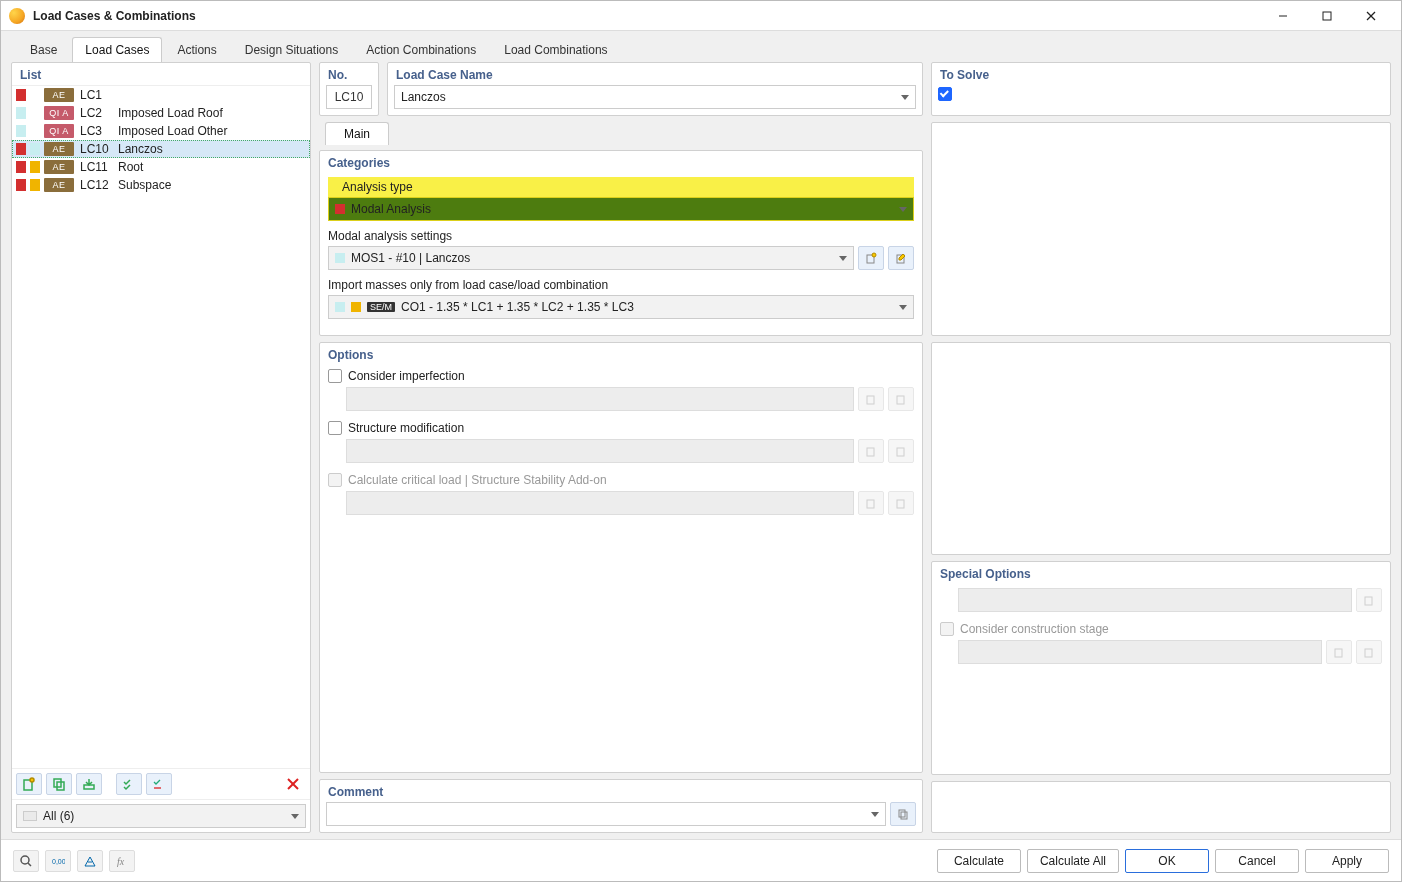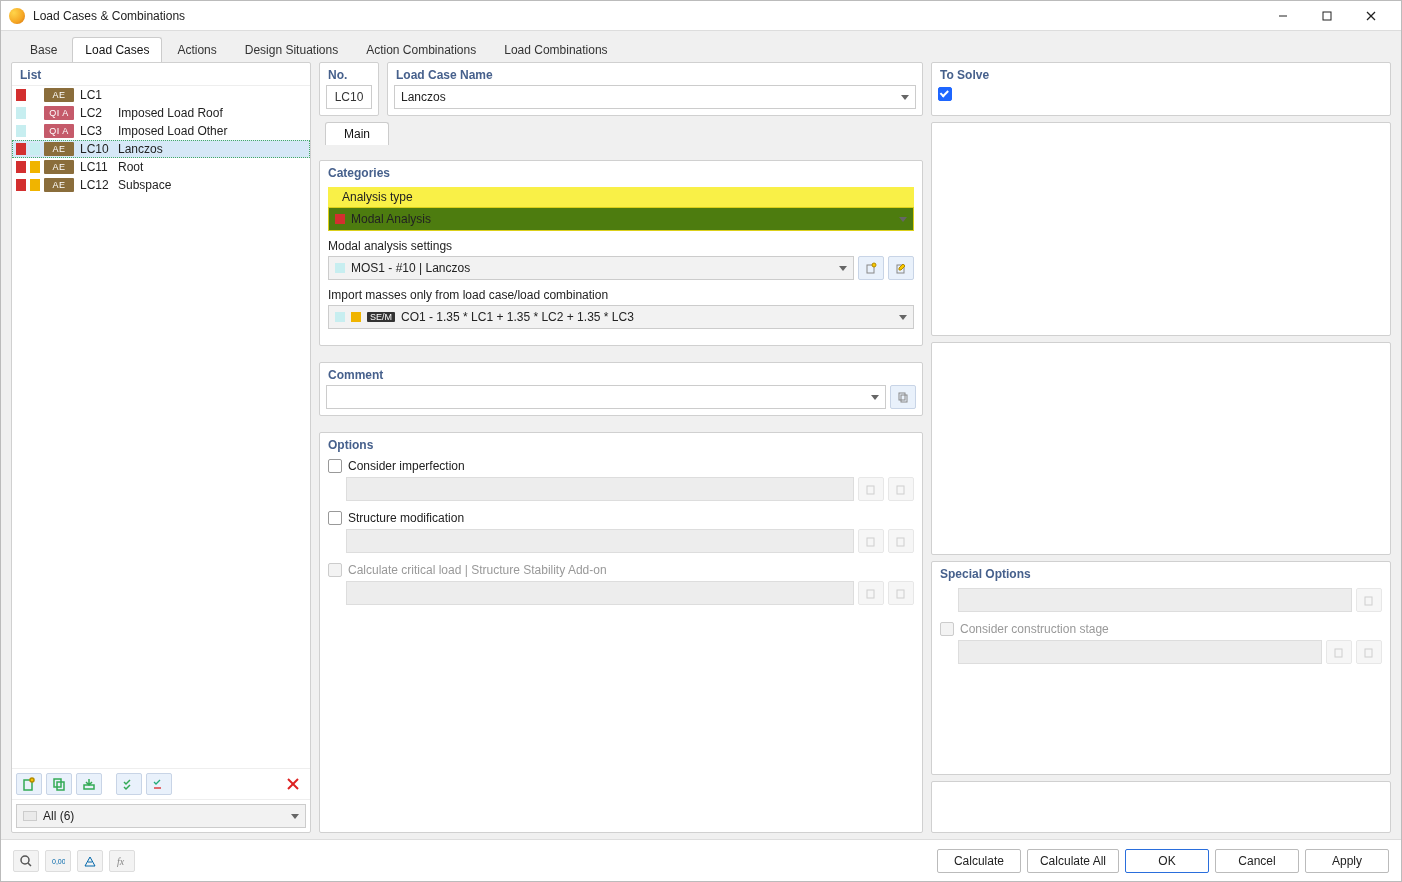--- a/index.html
+++ b/index.html
@@ -27,21 +27,21 @@
     align-items: center;
     padding: 0 8px;
     border-bottom: 1px solid #ddd;
   }
   .titlebar .app-icon {
     width: 16px; height: 16px;
     border-radius: 50%;
     background: radial-gradient(circle at 30% 30%, #ffd54a, #f5a623 60%, #d06a10);
     margin-right: 8px;
   }
-  .titlebar .title { flex: 0 0 auto; font-size: 12px; color:#222;}
+  .titlebar .title { flex: 0 0 auto; font-size: 12px; color:#222;font-weight:bold;}
   .titlebar .spacer { flex: 1; }
   .titlebar .win-btn {
     width: 44px; height: 28px;
     display: flex; align-items: center; justify-content: center;
     font-size: 12px; color:#222;
     cursor: pointer;
   }
   .titlebar .win-btn svg { width: 10px; height: 10px; stroke:#222; stroke-width:1; fill:none; }
   .titlebar .close svg { stroke-width:1.2; }
 
@@ -229,21 +229,21 @@
   .checkbox.checked { background:#1e66ff;border-color:#1e66ff; }
   .checkbox.checked::after {
     content:"";
     width:6px;height:3px;
     border-left:2px solid #fff;border-bottom:2px solid #fff;
     transform: rotate(-45deg) translateY(-1px);
   }
   .checkbox.disabled { border-color:#ccc; background:#f3f3f3; cursor:default;}
 
   .content-row { flex:1; display:flex; gap:8px; }
-  .content-left { flex:1; display:flex; flex-direction:column; gap:16px; min-width:0;}
+  .content-left { flex:1; display:flex; flex-direction:column; gap:6px; min-width:0;}
   .content-right { width:460px; display:flex; flex-direction:column; gap:6px; }
 
   .subtabs { display:flex; gap:2px; padding-left:6px; }
   .subtabs .tab { padding:4px 18px; }
 
   .group-body { padding: 4px 8px 8px 8px; }
   .field-row { margin-bottom:8px; }
   .small-label { font-size:12px; color:#222; margin-bottom:3px;}
   .hl-label { background:#f9f047; padding:3px 14px; color:#222; font-weight:500;}
   .combo-row { display:flex; gap:4px; align-items:center; }
@@ -497,91 +497,91 @@
                     <span class="mini-sw" id="imp-sw1" style="background: rgb(199, 238, 240);"></span>
                     <span class="mini-sw" id="imp-sw2" style="background: rgb(240, 180, 0);"></span>
                     <span class="mini-tag">SE/M</span>
                     <span>CO1 - 1.35 * LC1 + 1.35 * LC2 + 1.35 * LC3</span>
                     <div class="caret"></div>
                   </div>
                 </div>
               </div>
             </div>
 
+            <div class="panel" style="flex:1;">
+              <div class="panel-header">Options</div>
+              <div class="group-body">
+                <div class="check-row">
+                  <span class="checkbox"></span>
+                  <span>Consider imperfection</span>
+                </div>
+                <div class="subcombo-row">
+                  <div class="combo"></div>
+                  <div class="mini-iconbtn disabled">
+                      <svg viewBox="0 0 12 12" fill="none" stroke="#bbb">
+                        <rect x="2" y="3" width="7" height="8"></rect>
+                      </svg>
+                    </div>
+                  <div class="mini-iconbtn disabled">
+                      <svg viewBox="0 0 12 12" fill="none" stroke="#bbb">
+                        <rect x="2" y="3" width="7" height="8"></rect>
+                      </svg>
+                    </div>
+                </div>
+
+                <div class="check-row">
+                  <span class="checkbox"></span>
+                  <span>Structure modification</span>
+                </div>
+                <div class="subcombo-row">
+                  <div class="combo"></div>
+                  <div class="mini-iconbtn disabled">
+                      <svg viewBox="0 0 12 12" fill="none" stroke="#bbb">
+                        <rect x="2" y="3" width="7" height="8"></rect>
+                      </svg>
+                    </div>
+                  <div class="mini-iconbtn disabled">
+                      <svg viewBox="0 0 12 12" fill="none" stroke="#bbb">
+                        <rect x="2" y="3" width="7" height="8"></rect>
+                      </svg>
+                    </div>
+                </div>
+
+                <div class="check-row disabled">
+                  <span class="checkbox disabled"></span>
+                  <span>Calculate critical load | Structure Stability Add-on</span>
+                </div>
+                <div class="subcombo-row">
+                  <div class="combo"></div>
+                  <div class="mini-iconbtn disabled">
+                      <svg viewBox="0 0 12 12" fill="none" stroke="#bbb">
+                        <rect x="2" y="3" width="7" height="8"></rect>
+                      </svg>
+                    </div>
+                  <div class="mini-iconbtn disabled">
+                      <svg viewBox="0 0 12 12" fill="none" stroke="#bbb">
+                        <rect x="2" y="3" width="7" height="8"></rect>
+                      </svg>
+                    </div>
+                </div>
+              </div>
+            </div>
+
             <div class="panel">
               <div class="panel-header">Comment</div>
               <div class="comment-body">
                 <div class="combo white">
                   <span></span>
                   <div class="caret"></div>
                 </div>
                 <div class="mini-iconbtn">
                   <svg viewBox="0 0 12 12" fill="none" stroke="#888">
                       <rect x="2" y="2" width="6" height="7"></rect>
                       <rect x="4" y="4" width="6" height="7"></rect>
                     </svg>
-                </div>
-              </div>
-            </div>
-
-            <div class="panel" style="flex:1;">
-              <div class="panel-header">Options</div>
-              <div class="group-body">
-                <div class="check-row">
-                  <span class="checkbox"></span>
-                  <span>Consider imperfection</span>
-                </div>
-                <div class="subcombo-row">
-                  <div class="combo"></div>
-                  <div class="mini-iconbtn disabled">
-                      <svg viewBox="0 0 12 12" fill="none" stroke="#bbb">
-                        <rect x="2" y="3" width="7" height="8"></rect>
-                      </svg>
-                    </div>
-                  <div class="mini-iconbtn disabled">
-                      <svg viewBox="0 0 12 12" fill="none" stroke="#bbb">
-                        <rect x="2" y="3" width="7" height="8"></rect>
-                      </svg>
-                    </div>
-                </div>
-
-                <div class="check-row">
-                  <span class="checkbox"></span>
-                  <span>Structure modification</span>
-                </div>
-                <div class="subcombo-row">
-                  <div class="combo"></div>
-                  <div class="mini-iconbtn disabled">
-                      <svg viewBox="0 0 12 12" fill="none" stroke="#bbb">
-                        <rect x="2" y="3" width="7" height="8"></rect>
-                      </svg>
-                    </div>
-                  <div class="mini-iconbtn disabled">
-                      <svg viewBox="0 0 12 12" fill="none" stroke="#bbb">
-                        <rect x="2" y="3" width="7" height="8"></rect>
-                      </svg>
-                    </div>
-                </div>
-
-                <div class="check-row disabled">
-                  <span class="checkbox disabled"></span>
-                  <span>Calculate critical load | Structure Stability Add-on</span>
-                </div>
-                <div class="subcombo-row">
-                  <div class="combo"></div>
-                  <div class="mini-iconbtn disabled">
-                      <svg viewBox="0 0 12 12" fill="none" stroke="#bbb">
-                        <rect x="2" y="3" width="7" height="8"></rect>
-                      </svg>
-                    </div>
-                  <div class="mini-iconbtn disabled">
-                      <svg viewBox="0 0 12 12" fill="none" stroke="#bbb">
-                        <rect x="2" y="3" width="7" height="8"></rect>
-                      </svg>
-                    </div>
                 </div>
               </div>
             </div>
           </div>
 
           <div class="content-right">
             <div class="panel placeholder-panel" style="height:184px;"></div>
             <div class="panel placeholder-panel" style="height:42px;"></div>
 
             <div class="panel" style="flex:1;">

